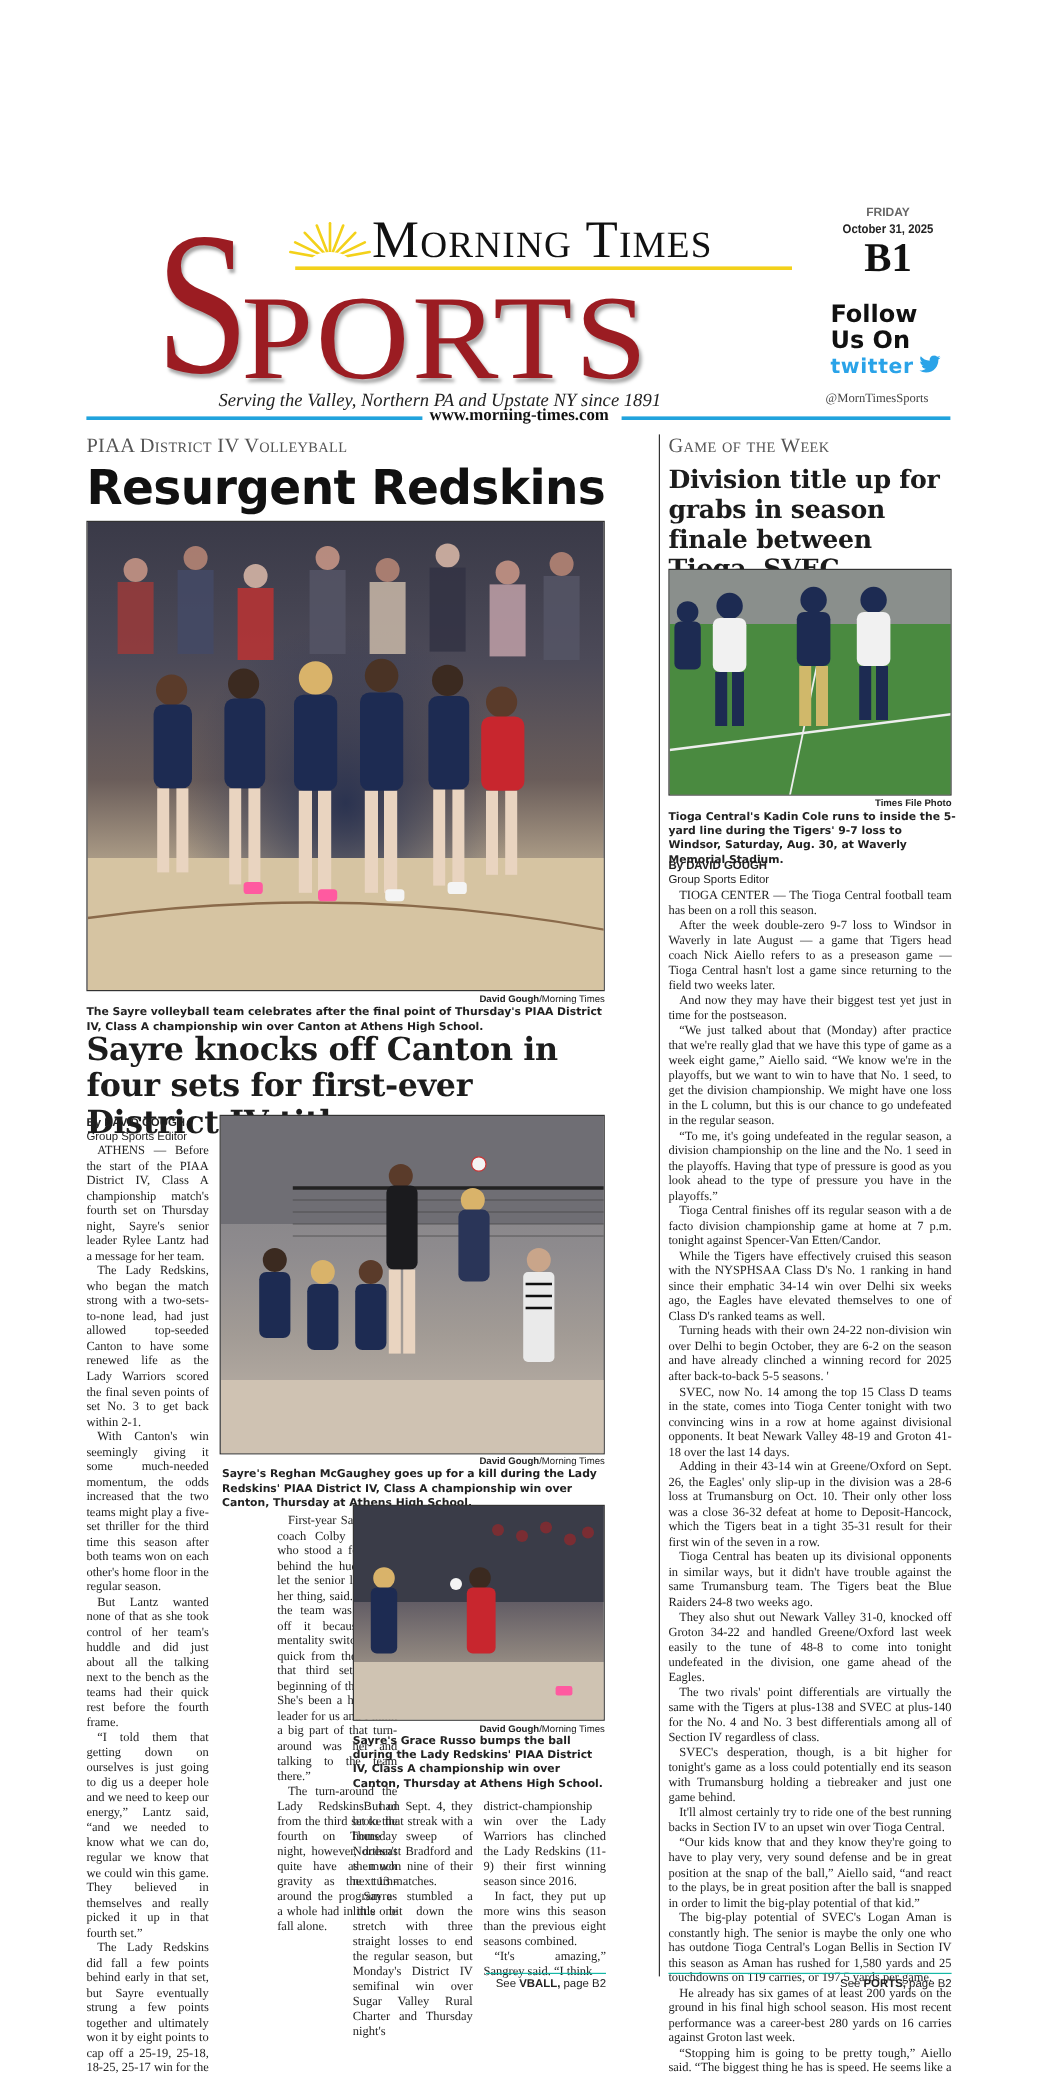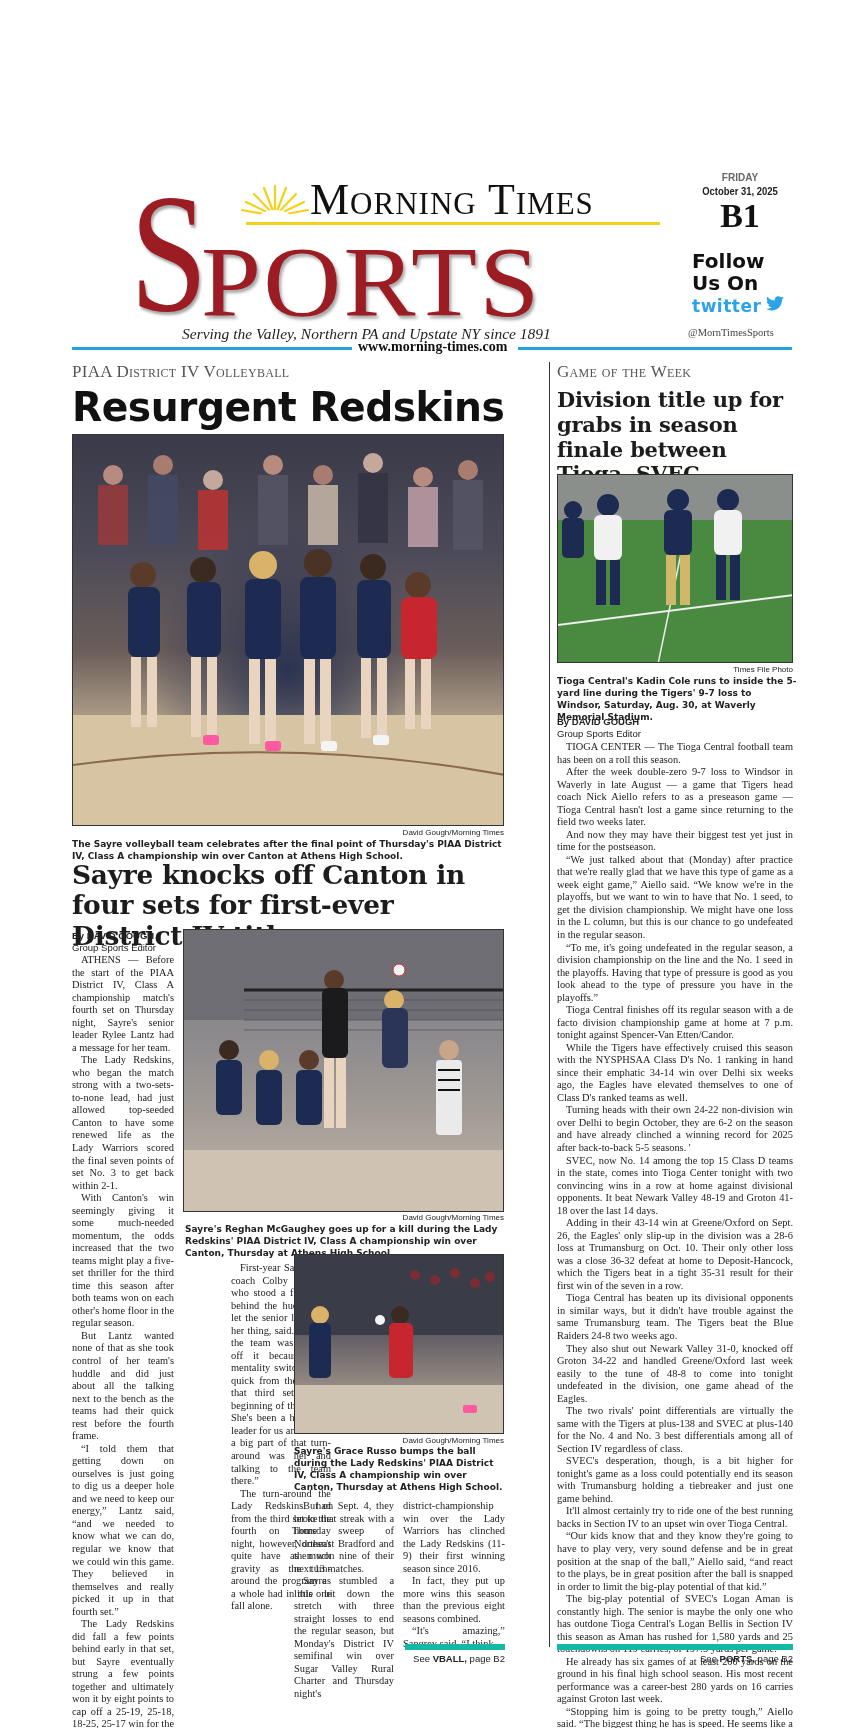--- a/index.html
+++ b/index.html
@@ -34,37 +34,37 @@
   
   .kicker { font-family: "Liberation Serif", serif; font-variant: small-caps; color: #555; font-size: 17px; letter-spacing: 0.3px; }
   .kicker-left { position: absolute; left: 72px; top: 362px; }
   .headline-banner { position: absolute; left: 72px; top: 384px; font-family: "DejaVu Sans", sans-serif; font-weight: bold; font-size: 40px; color: #111; letter-spacing: -0.5px; transform: scaleX(0.98); transform-origin: left; white-space: nowrap; }
 
   .photo { position: absolute; overflow: hidden; border: 1px solid #333; }
   .photo-main { left: 72px; top: 434px; width: 432px; height: 392px; background:
       radial-gradient(ellipse at 50% 60%, #2b3350 0%, transparent 45%),
       linear-gradient(180deg, #3a3a48 0%, #4c4a58 30%, #6a5d5a 55%, #c8b79a 80%, #d8c7a8 100%); }
   .credit { position: absolute; font-family: "Liberation Sans", sans-serif; font-size: 8px; color: #222; text-align: right; }
-  .credit b { font-weight: normal; }
+  .credit b { font-weight: bold; }
   .caption { position: absolute; font-family: "DejaVu Sans", sans-serif; font-weight: bold; font-size: 9px; line-height: 1.35; color: #222; }
 
   .headline-story { position: absolute; left: 72px; top: 860px; width: 440px; font-family: "DejaVu Serif", serif; font-weight: bold; font-size: 26.5px; line-height: 1.15; color: #1c1c1c; letter-spacing: -0.3px; }
 
   .byline { position: absolute; font-family: "Liberation Sans", sans-serif; font-size: 9.5px; color: #222; line-height: 1.25; }
   .byline .name { font-weight: bold; }
 
   .col-text { position: absolute; font-family: "Liberation Serif", serif; font-size: 10.4px; line-height: 1.205; color: #222; text-align: justify; }
   .col-text p { text-indent: 9px; }
 
   .photo-spike { left: 183px; top: 929px; width: 321px; height: 283px; background:
       linear-gradient(180deg, #7d7c80 0%, #8e8b8e 40%, #a29b95 65%, #c4b9ad 100%); }
   .photo-bump { left: 294px; top: 1254px; width: 210px; height: 180px; background:
       linear-gradient(180deg, #3b3d4a 0%, #5a5560 40%, #8e857e 70%, #c9c0b3 100%); }
 
-  .see-more { position: absolute; font-family: "Liberation Sans", sans-serif; font-size: 9.5px; color: #222; text-align: right; border-top: 6px solid #14b8a6; padding-top: 3px; }
+  .see-more { position: absolute; font-family: "Liberation Sans", sans-serif; font-size: 9.5px; color: #222; text-align: right; border-top: 1px solid #14b8a6; padding-top: 3px; }
   .see-more b { font-weight: bold; }
 
   
   .kicker-right { position: absolute; left: 557px; top: 362px; }
   .headline-right { position: absolute; left: 557px; top: 388px; width: 240px; font-family: "DejaVu Serif", serif; font-weight: bold; font-size: 21px; line-height: 1.18; color: #1c1c1c; letter-spacing: -0.2px; }
   .photo-football { left: 557px; top: 474px; width: 236px; height: 189px; background:
       linear-gradient(180deg, #7e8a86 0%, #58735a 35%, #3f7a3a 60%, #4f8a44 100%); }
 
   svg { display: block; }
 </style>

